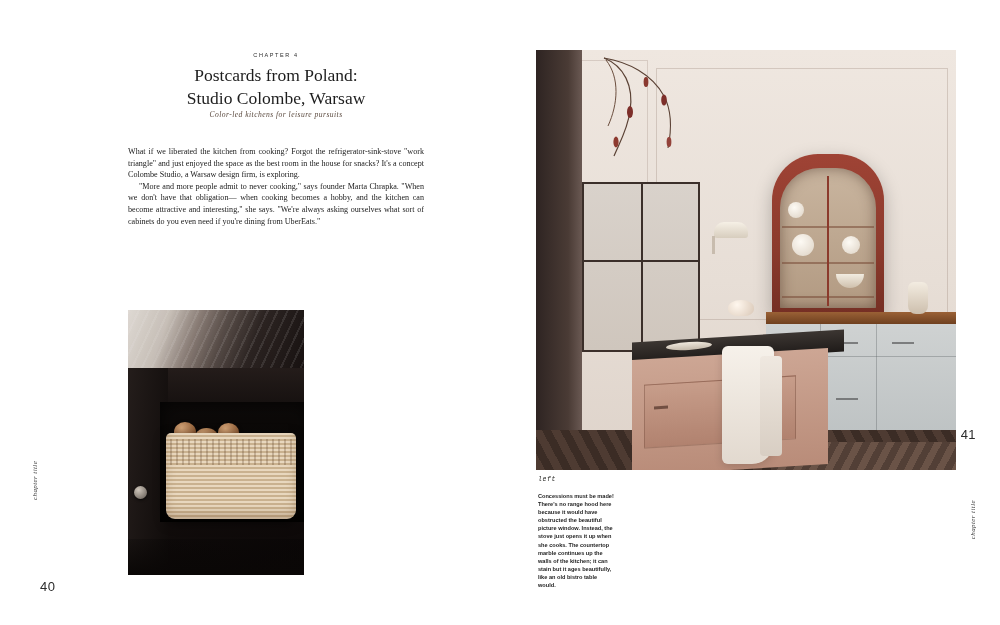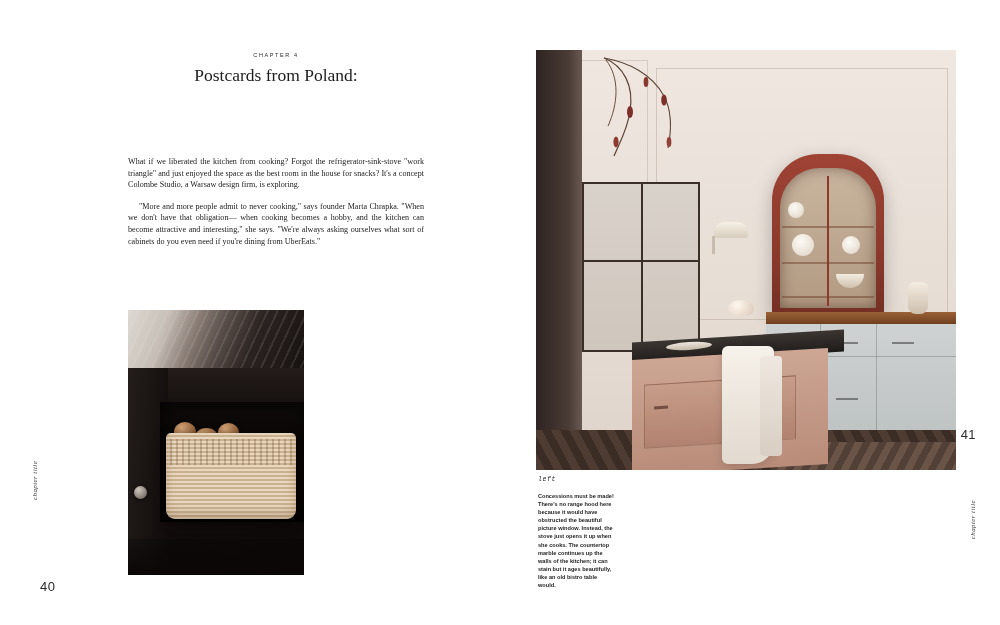--- a/index.html
+++ b/index.html
@@ -83,21 +83,21 @@
     left: 128px;
     top: 146px;
     width: 296px;
     font-family: "Liberation Serif", serif;
     font-size: 8.1px;
     line-height: 11.6px;
     text-align: justify;
     color: #1a1a1a;
   }
   .body-copy p {
-    margin: 10px 0 0 0;
+    margin: 0 0 0 0;
   }
   .body-copy p + p {
     text-indent: 11px;
   }
 
   .photo-left {
     position: absolute;
     left: 128px;
     top: 310px;
     width: 176px;
@@ -428,23 +428,25 @@
 <body>
 
 <div class="spread">
 
   <div class="page-left">
 
     <div class="chapter-label">CHAPTER 4</div>
 
     <div class="title">
       <div>Postcards from Poland:</div>
+      <div>Studio Colombe, Warsaw</div>
     </div>
 
     <div class="subtitle">
+      <div>Color-led kitchens for leisure pursuits</div>
     </div>
 
     <div class="body-copy">
       <p>What if we liberated the kitchen from cooking? Forgot the refrigerator-sink-stove "work triangle" and just enjoyed the space as the best room in the house for snacks? It's a concept Colombe Studio, a Warsaw design firm, is exploring.</p>
       <p>"More and more people admit to never cooking," says founder Marta Chrapka. "When we don't have that obligation— when cooking becomes a hobby, and the kitchen can become attractive and interesting," she says. "We're always asking ourselves what sort of cabinets do you even need if you're dining from UberEats."</p>
     </div>
 
     <div class="photo-left">
       <div class="bg"></div>
       <div class="marble"></div>

